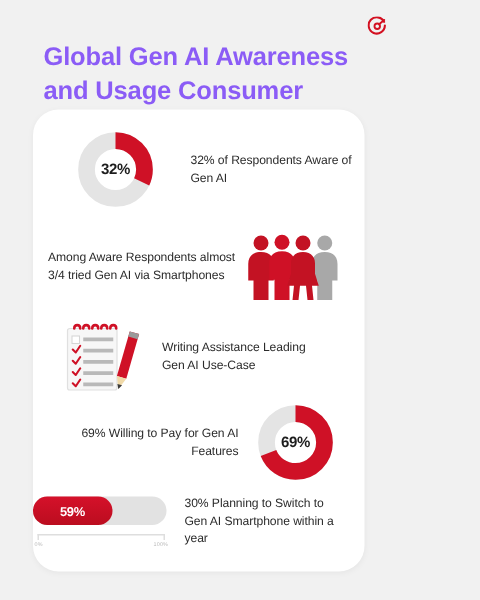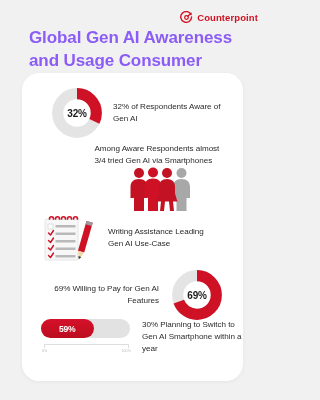--- a/index.html
+++ b/index.html
@@ -92,44 +92,44 @@
     align-items: center;
     justify-content: center;
     font-size: 10px;
     font-weight: bold;
     color: #1d1d1d;
     letter-spacing: -0.2px;
   }
 
   
   .row-awareness { top: 14px; padding-left: 29px; }
-  .row-awareness .stat-text { margin-left: 10px; width: 118px; }
-
-  
-  .row-smartphones { top: 70px; padding-left: 26px; flex-direction: column; }
+  .row-awareness .stat-text { margin-left: 24px; width: 118px; }
+
+  
+  .row-smartphones { top: 82px; padding-left: 10px; }
   .row-smartphones .stat-text { width: 128px; }
   .people {
     flex: none;
     margin-left: 4px;
   }
   .people svg { display: block; }
 
   
   .row-usecase { top: 140px; padding-left: 20px; }
   .row-usecase .stat-text { margin-left: 14px; width: 112px; }
   .notepad { flex: none; }
   .notepad svg { display: block; }
 
   
   .row-willingness { top: 196px; padding-left: 25px; }
   .row-willingness .stat-text { width: 112px; text-align: right; }
   .row-willingness .donut { margin-left: 12px; }
 
   
-  .row-switch { top: 240px; padding-left: 19px; align-items: center; }
+  .row-switch { top: 252px; align-items: flex-start; }
   .bar-wrap { flex: none; width: 92px; padding-top: 6px; }
   .bar-track {
     position: relative;
     width: 89px;
     height: 19px;
     background: #e2e2e2;
     border-radius: 10px;
   }
   .bar-fill {
     position: absolute;
@@ -183,21 +183,20 @@
 </style>
 </head>
 <body>
 
 <div class="brand">
   <svg class="brand-mark" viewBox="0 0 24 24">
     <path d="M20.4 6.6 A10 10 0 1 0 21.4 11.2" fill="none" stroke="#d31021" stroke-width="2.6" stroke-linecap="round"></path>
     <circle cx="12" cy="12" r="3.4" fill="none" stroke="#d31021" stroke-width="2.3"></circle>
     <path d="M14.2 9.6 L20.6 4.2" fill="none" stroke="#d31021" stroke-width="2.3" stroke-linecap="round"></path>
   </svg>
-  <span class="brand-name">Counterpoint</span>
 </div>
 
 <div class="title">Global Gen AI Awareness and Usage Consumer Study</div>
 
 <div class="card">
 
   <div class="row row-awareness">
     <div class="donut">
       <svg width="52" height="52" viewBox="0 0 42 42">
         <circle cx="21" cy="21" r="15.6" fill="none" stroke="#e4e4e4" stroke-width="9"></circle>

